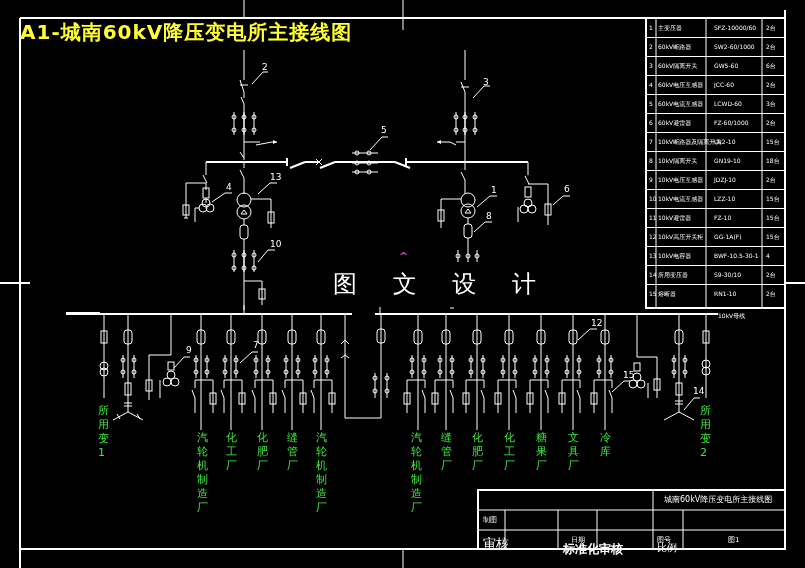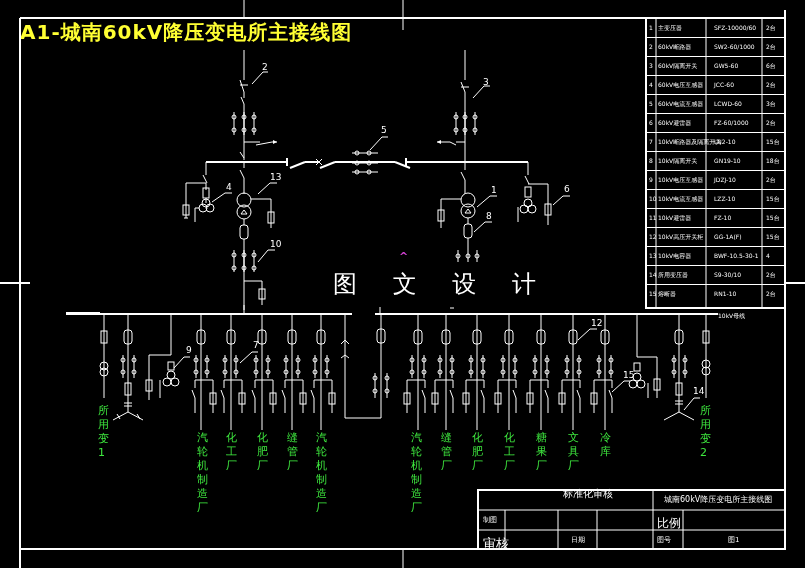--- a/index.html
+++ b/index.html
@@ -645,18 +645,18 @@
 <div style="position:absolute;left:441px;top:431px;width:12px;color:#3ee83e;font-size:11px;line-height:14px;word-break:break-all;">缝管厂</div>
 <div style="position:absolute;left:472px;top:431px;width:12px;color:#3ee83e;font-size:11px;line-height:14px;word-break:break-all;">化肥厂</div>
 <div style="position:absolute;left:504px;top:431px;width:12px;color:#3ee83e;font-size:11px;line-height:14px;word-break:break-all;">化工厂</div>
 <div style="position:absolute;left:536px;top:431px;width:12px;color:#3ee83e;font-size:11px;line-height:14px;word-break:break-all;">糖果厂</div>
 <div style="position:absolute;left:568px;top:431px;width:12px;color:#3ee83e;font-size:11px;line-height:14px;word-break:break-all;">文具厂</div>
 <div style="position:absolute;left:600px;top:431px;width:12px;color:#3ee83e;font-size:11px;line-height:14px;word-break:break-all;">冷库</div>
 <div style="position:absolute;left:700px;top:404px;width:12px;color:#3ee83e;font-size:11px;line-height:14px;word-break:break-all;">所用变2</div>
 
 <div class="tb" style="left:664px;top:494px;font-size:8px;">城南60kV降压变电所主接线图</div>
 <div class="tb" style="left:483px;top:515px;font-size:7px;">制图</div>
-<div class="tb" style="left:563px;top:487px;font-size:10px;">标准化审核</div>
-<div class="tb" style="left:657px;top:515px;font-size:12px;">比例</div>
+<div class="tb" style="left:563px;top:541px;font-size:12px;font-weight:bold;">标准化审核</div>
+<div class="tb" style="left:657px;top:541px;font-size:10px;">比例</div>
 <div class="tb" style="left:483px;top:535px;font-size:13px;">审核</div>
 <div class="tb" style="left:571px;top:535px;font-size:7px;">日期</div>
 <div class="tb" style="left:657px;top:535px;font-size:7px;">图号</div>
 <div class="tb" style="left:728px;top:535px;font-size:7px;">图1</div>
 
 </body></html>

